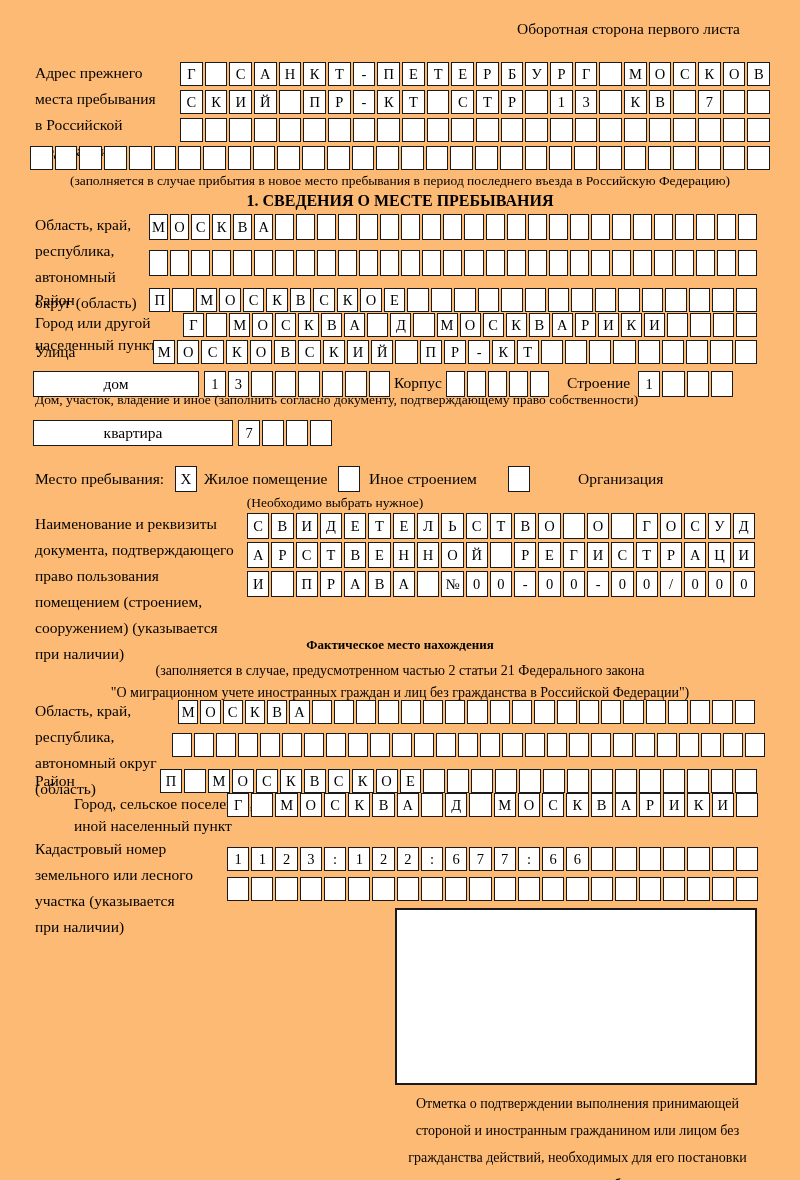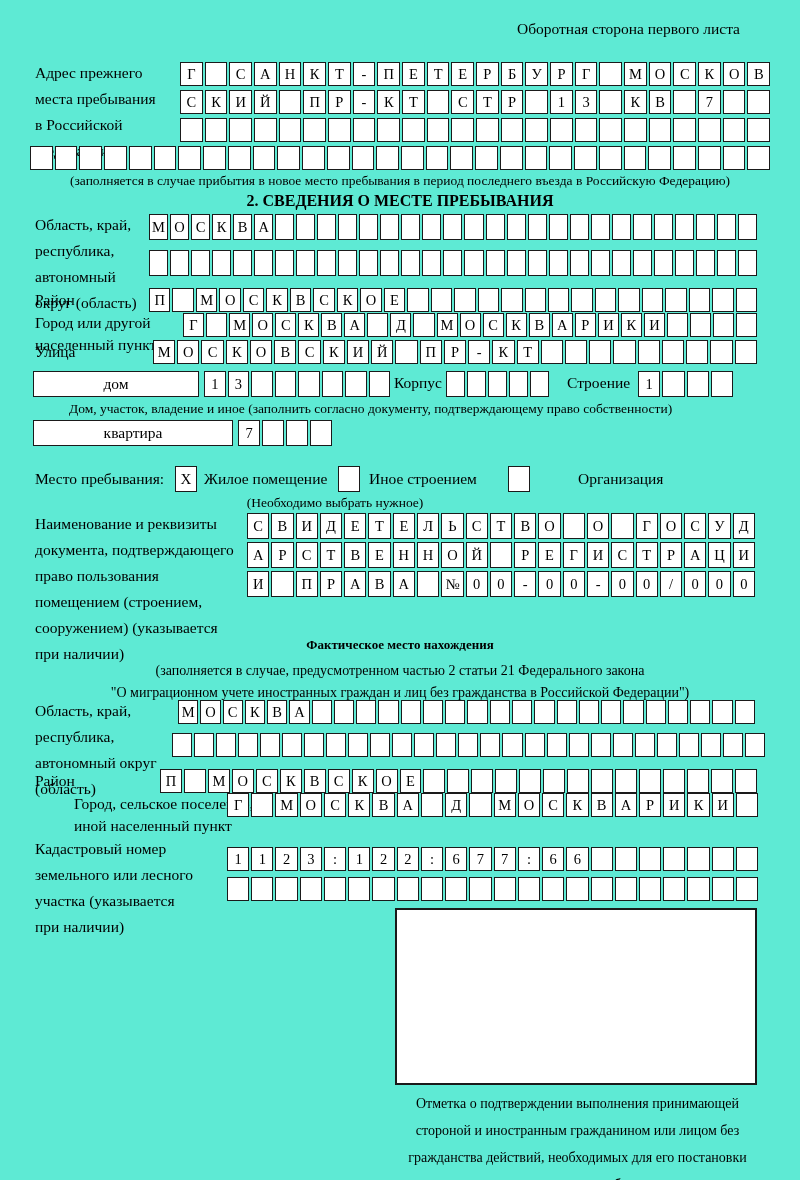--- a/index.html
+++ b/index.html
@@ -1,17 +1,17 @@
 <!DOCTYPE html>
 <html><head>
 <meta charset="utf-8">
 <style>
   html,body{margin:0;padding:0;background:#fff;}
   body{font-family:"Liberation Serif","DejaVu Serif",serif;color:#000;}
-  .page{position:relative;width:800px;height:1180px;background:#5eead4;overflow:hidden;}
+  .page{position:relative;width:800px;height:1180px;background:#fdba74;overflow:hidden;}
   .note{position:absolute;top:20px;left:0;width:740px;text-align:right;font-size:15.5px;}
   .lbl{position:absolute;font-size:15.5px;line-height:26px;white-space:pre-line;}
   .lbl-sm{position:absolute;font-size:15.5px;line-height:22px;white-space:pre-line;}
   .cellrow{position:absolute;display:flex;gap:2px;}
   .cell{flex:1;height:24px;border:1.6px solid #1a1a1a;display:flex;align-items:center;justify-content:center;
         font-size:14.5px;font-family:"Liberation Serif",serif;background:#fff;box-sizing:border-box;}
   .cellrow.tall .cell{height:26px;}
   .cap{position:absolute;font-size:13.5px;}
   .cap-center{position:absolute;left:0;width:800px;text-align:center;font-size:13.5px;}
   .title{position:absolute;left:0;width:800px;text-align:center;font-weight:bold;font-size:16px;}
@@ -140,21 +140,21 @@
       <span class="cell"></span>
       <span class="cell"></span>
       <span class="cell"></span>
       <span class="cell"></span>
       <span class="cell"></span>
       <span class="cell"></span>
       <span class="cell"></span>
     </div>
   <div class="cap-center" style="top:173px;">(заполняется в случае прибытия в новое место пребывания в период последнего въезда в Российскую Федерацию)</div>
 
-  <div class="title" style="top:192px;">2. СВЕДЕНИЯ О МЕСТЕ ПРЕБЫВАНИЯ</div>
+  <div class="title" style="top:192px;">1. СВЕДЕНИЯ О МЕСТЕ ПРЕБЫВАНИЯ</div>
 
   <div class="lbl" style="left:35px;top:212px;width:150px;">Область, край,
 республика,
 автономный
 округ (область)</div>
   <div class="cellrow tall" style="left:149px;top:214px;width:608px;">
       <span class="cell">М</span>
       <span class="cell">О</span>
       <span class="cell">С</span>
       <span class="cell">К</span>
@@ -324,21 +324,21 @@
       <span class="cell"></span>
       <span class="cell"></span>
     </div>
   <div class="inline-lbl" style="left:567px;top:374px;">Строение</div>
   <div class="cellrow tall" style="left:638px;top:371px;width:95px;">
       <span class="cell">1</span>
       <span class="cell"></span>
       <span class="cell"></span>
       <span class="cell"></span>
     </div>
-  <div class="cap" style="left:35px;top:401px;margin-left:34px;">Дом, участок, владение и иное (заполнить согласно документу, подтверждающему право собственности)</div>
+  <div class="cap" style="left:35px;top:392px;">Дом, участок, владение и иное (заполнить согласно документу, подтверждающему право собственности)</div>
 
   <div class="widebox" style="left:33px;top:420px;width:200px;">квартира</div>
   <div class="cellrow tall" style="left:238px;top:420px;width:94px;">
       <span class="cell">7</span>
       <span class="cell"></span>
       <span class="cell"></span>
       <span class="cell"></span>
     </div>
 
   <div class="inline-lbl" style="left:35px;top:470px;">Место пребывания:</div>

